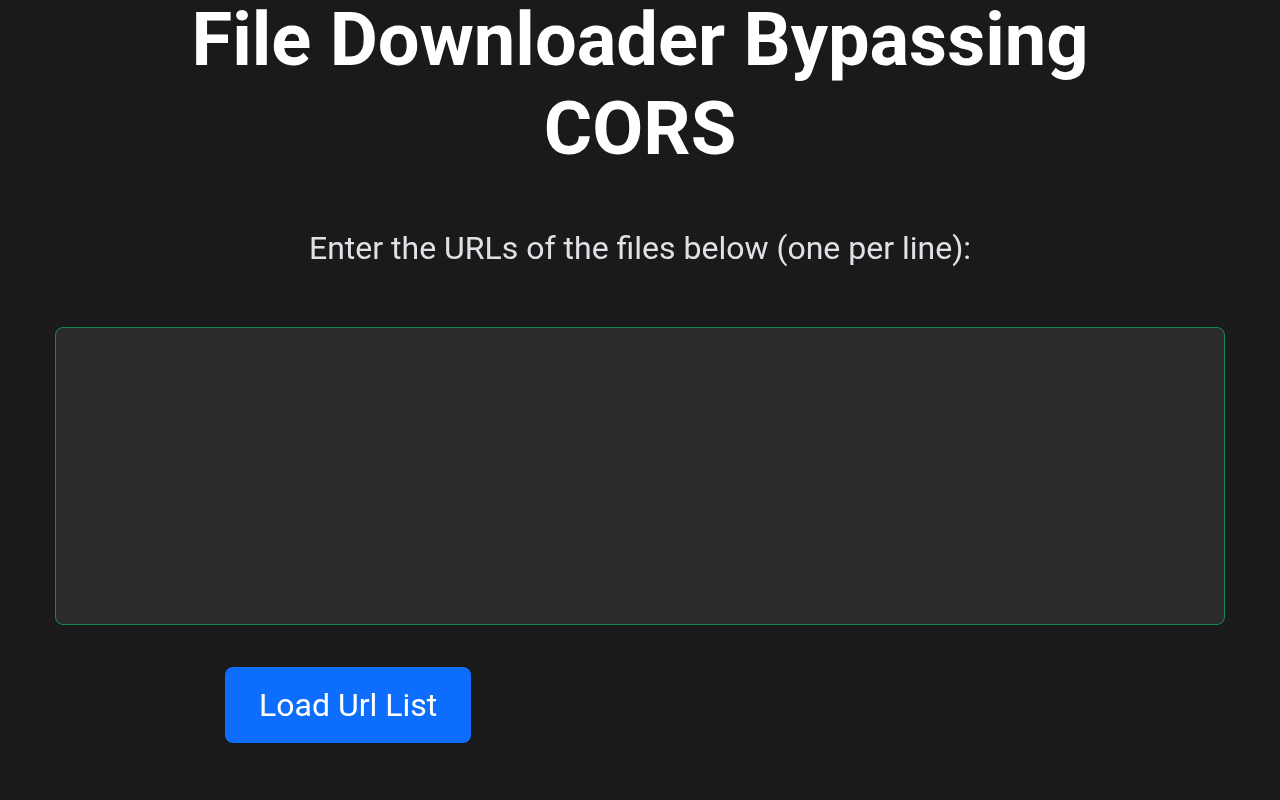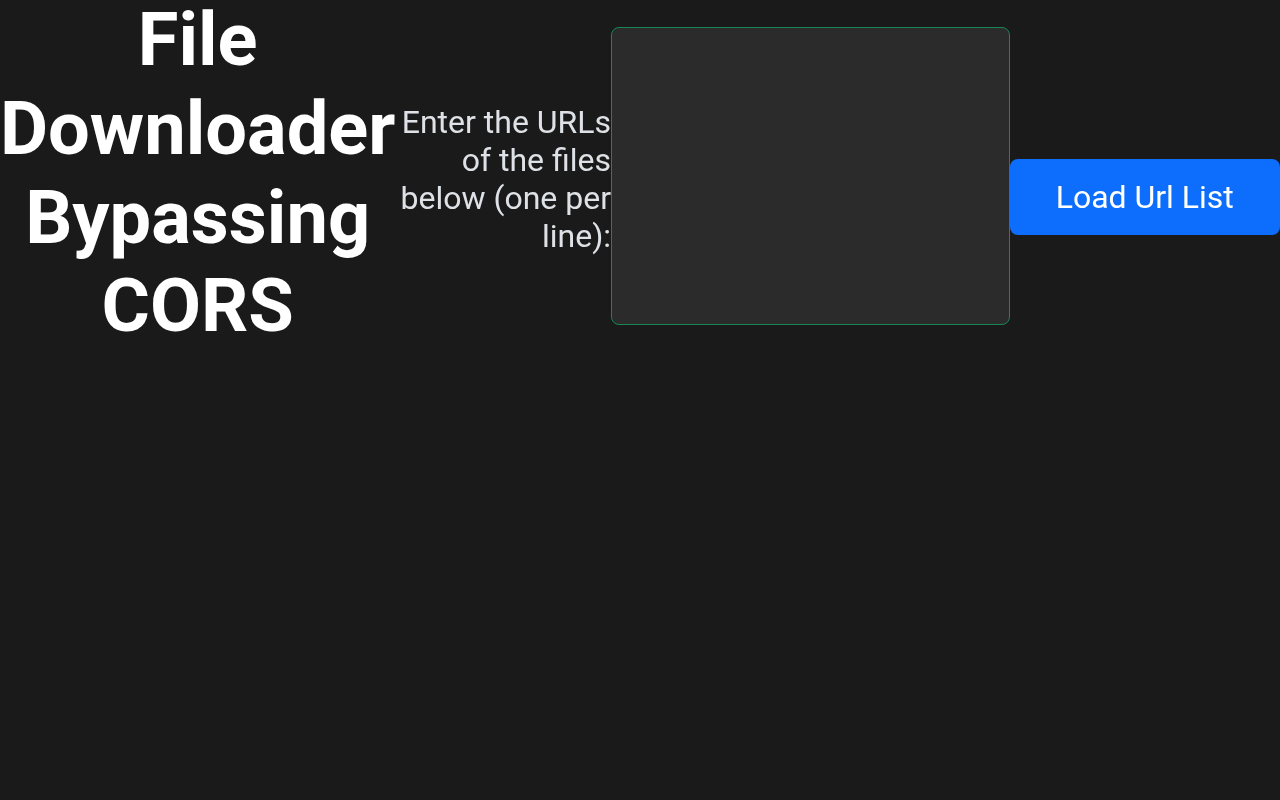--- a/index.html
+++ b/index.html
@@ -12,21 +12,21 @@
       background-color: #1a1a1a;
       font-family: "Segoe UI", -apple-system, BlinkMacSystemFont, Roboto, "Helvetica Neue", Arial, sans-serif;
       color: #ffffff;
       width: 1280px;
       height: 800px;
       overflow: hidden;
     }
     
     .container {
       display: flex;
-      flex-direction: row;
+      flex-direction: column;
       align-items: center;
       padding-top: 0;
       width: 100%;
     }
     
     .title {
       font-size: 74px;
       font-weight: 700;
       color: #ffffff;
       text-align: center;
@@ -34,21 +34,21 @@
       margin-top: -4px;
       max-width: 1100px;
     }
     
     .subtitle {
       font-size: 32px;
       font-weight: 400;
       color: #dee2e6;
       text-align: right;
       margin-top: 55px;
-      margin-bottom: 48px;
+      margin-bottom: 60px;
     }
     
     .textarea-input {
       width: 1170px;
       height: 298px;
       background-color: #2b2b2b;
       border: 1px solid #198754;
       border-radius: 8px;
       padding: 12px;
       font-size: 16px;
@@ -61,21 +61,21 @@
       display: flex;
       flex-direction: row;
       justify-content: space-between;
       align-items: flex-start;
       width: 830px;
       margin-top: 42px;
       gap: 20px;
     }
     
     .btn {
-      padding: 19px 46px;
+      padding: 19px 34px;
       border: none;
       border-radius: 8px;
       font-size: 32px;
       font-weight: 400;
       color: #ffffff;
       cursor: pointer;
       font-family: inherit;
     }
     
     .btn-primary {

